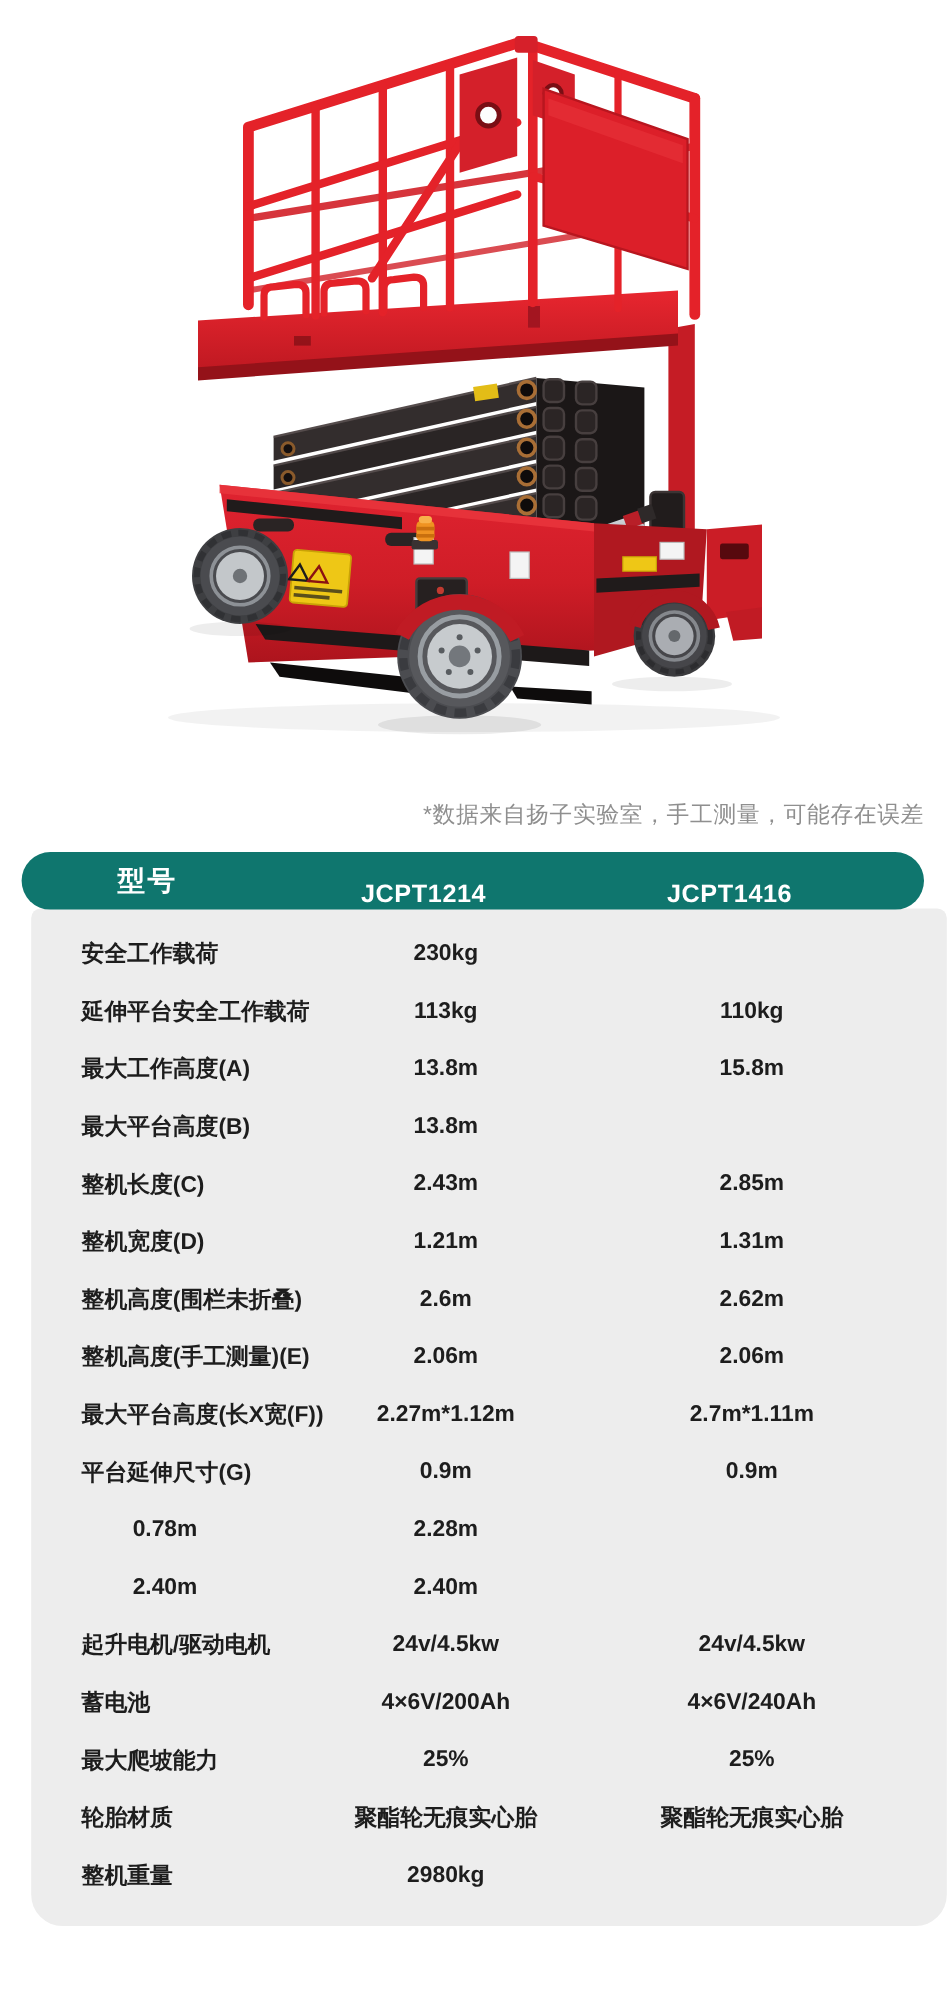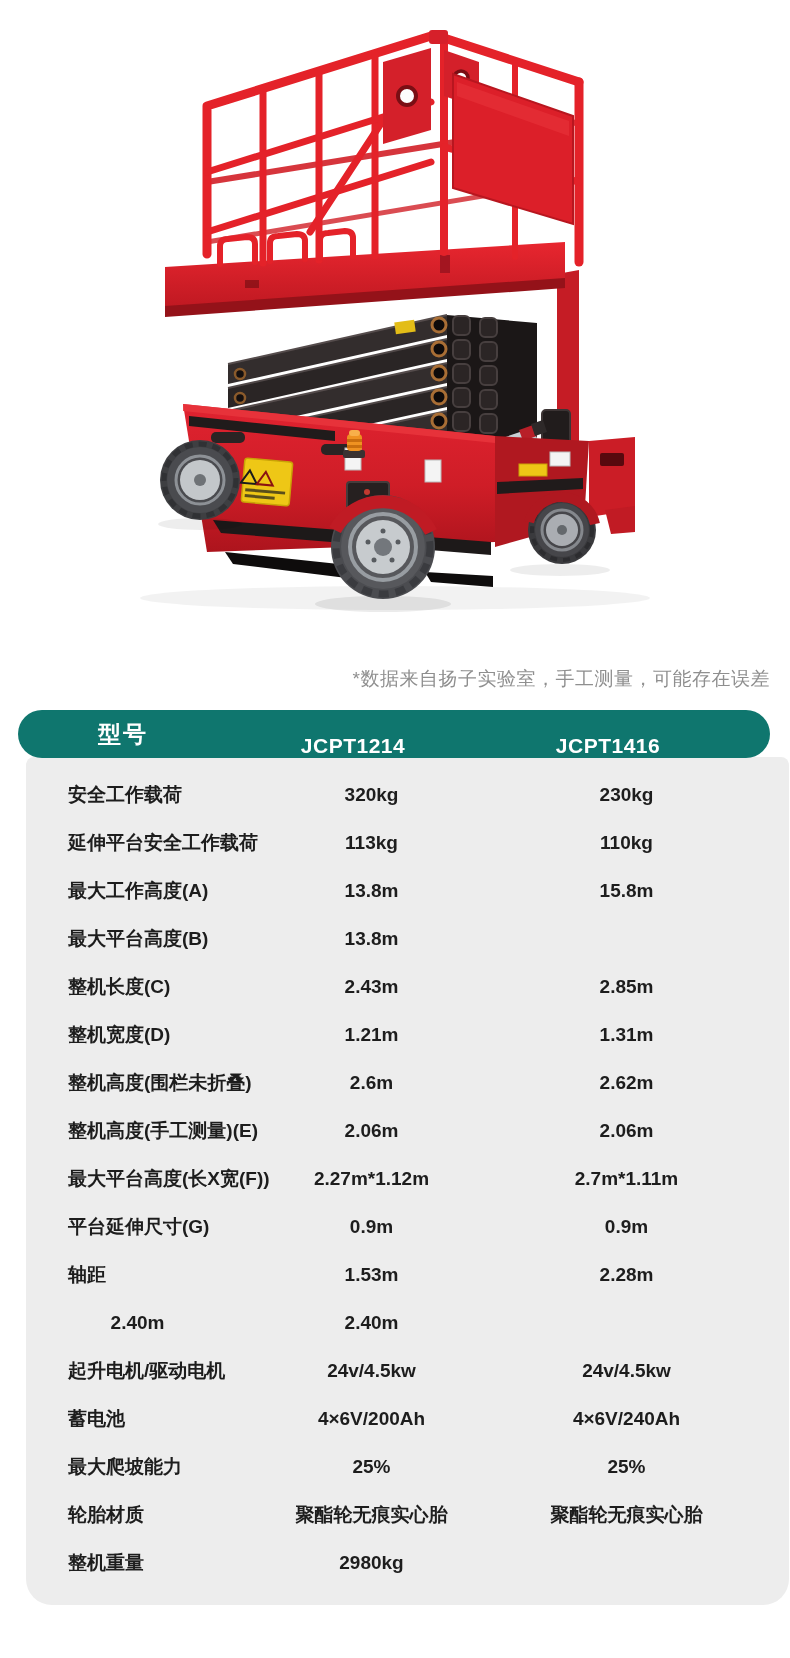--- a/index.html
+++ b/index.html
@@ -250,21 +250,20 @@
 
 <div class="spec-header">
   <div class="h-cell h-model-label">型号</div>
   <div class="h-cell h-model">JCPT1214</div>
   <div class="h-cell h-model">JCPT1416</div>
 </div>
 
 <div class="spec-body" id="spec-body">
   <div class="spec-row">
     <div class="cell-label">安全工作载荷</div>
-    <div class="cell-val">320kg</div>
     <div class="cell-val">230kg</div>
   </div>
 
   <div class="spec-row">
     <div class="cell-label">延伸平台安全工作载荷</div>
     <div class="cell-val">113kg</div>
     <div class="cell-val">110kg</div>
   </div>
 
   <div class="spec-row">
@@ -308,22 +307,21 @@
     <div class="cell-val">2.7m*1.11m</div>
   </div>
 
   <div class="spec-row">
     <div class="cell-label">平台延伸尺寸(G)</div>
     <div class="cell-val">0.9m</div>
     <div class="cell-val">0.9m</div>
   </div>
 
   <div class="spec-row">
-    <div class="cell-label">轴距</div>
-    <div class="cell-val">1.53m</div>
+    <div class="cell-val">0.78m</div>
     <div class="cell-val">2.28m</div>
   </div>
 
   <div class="spec-row">
     <div class="cell-val">2.40m</div>
     <div class="cell-val">2.40m</div>
   </div>
 
   <div class="spec-row">
     <div class="cell-label">起升电机/驱动电机</div>

